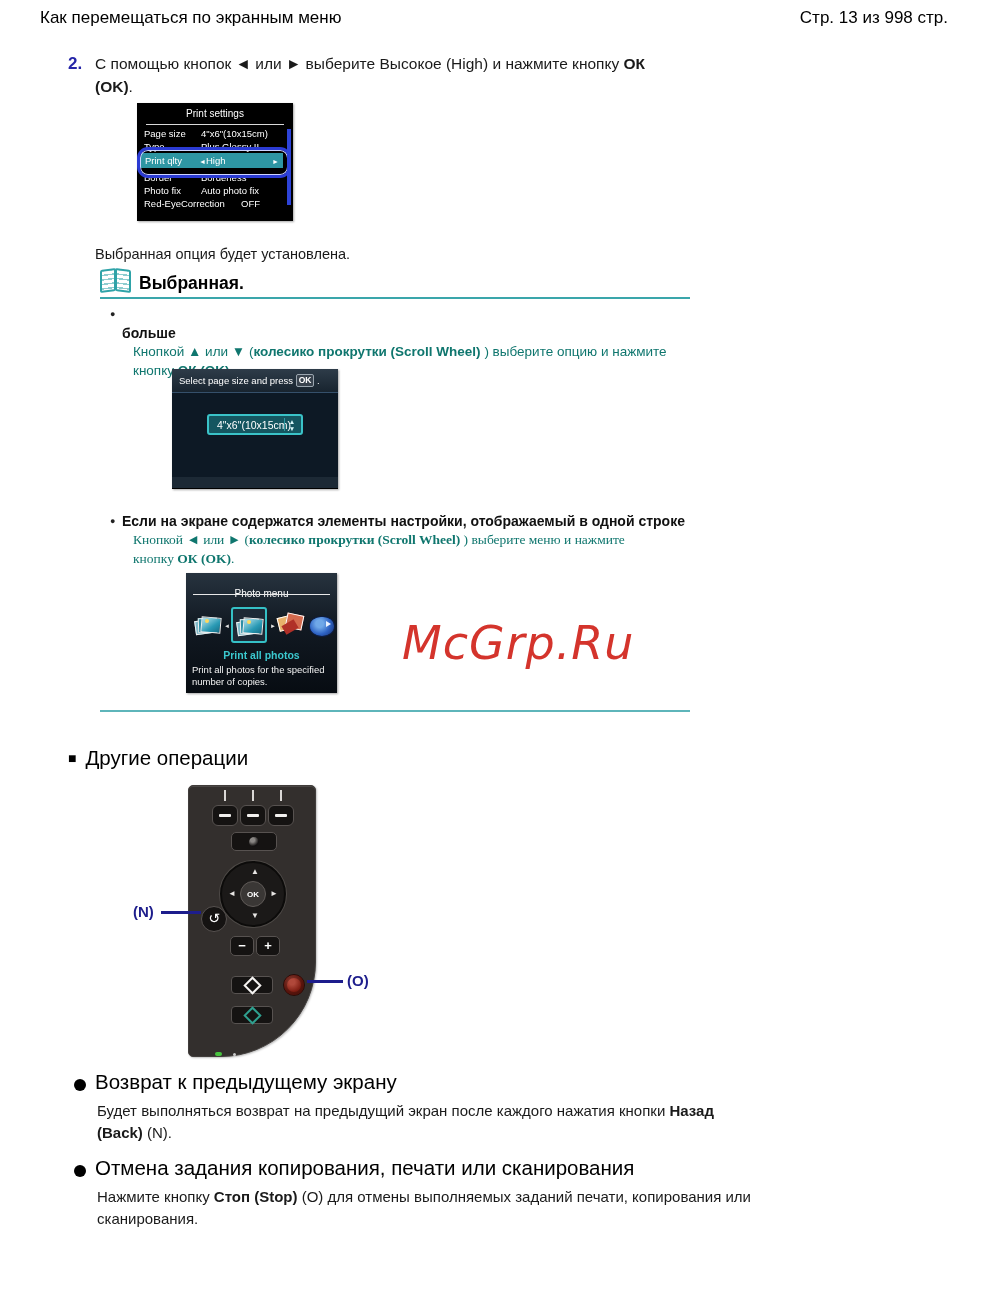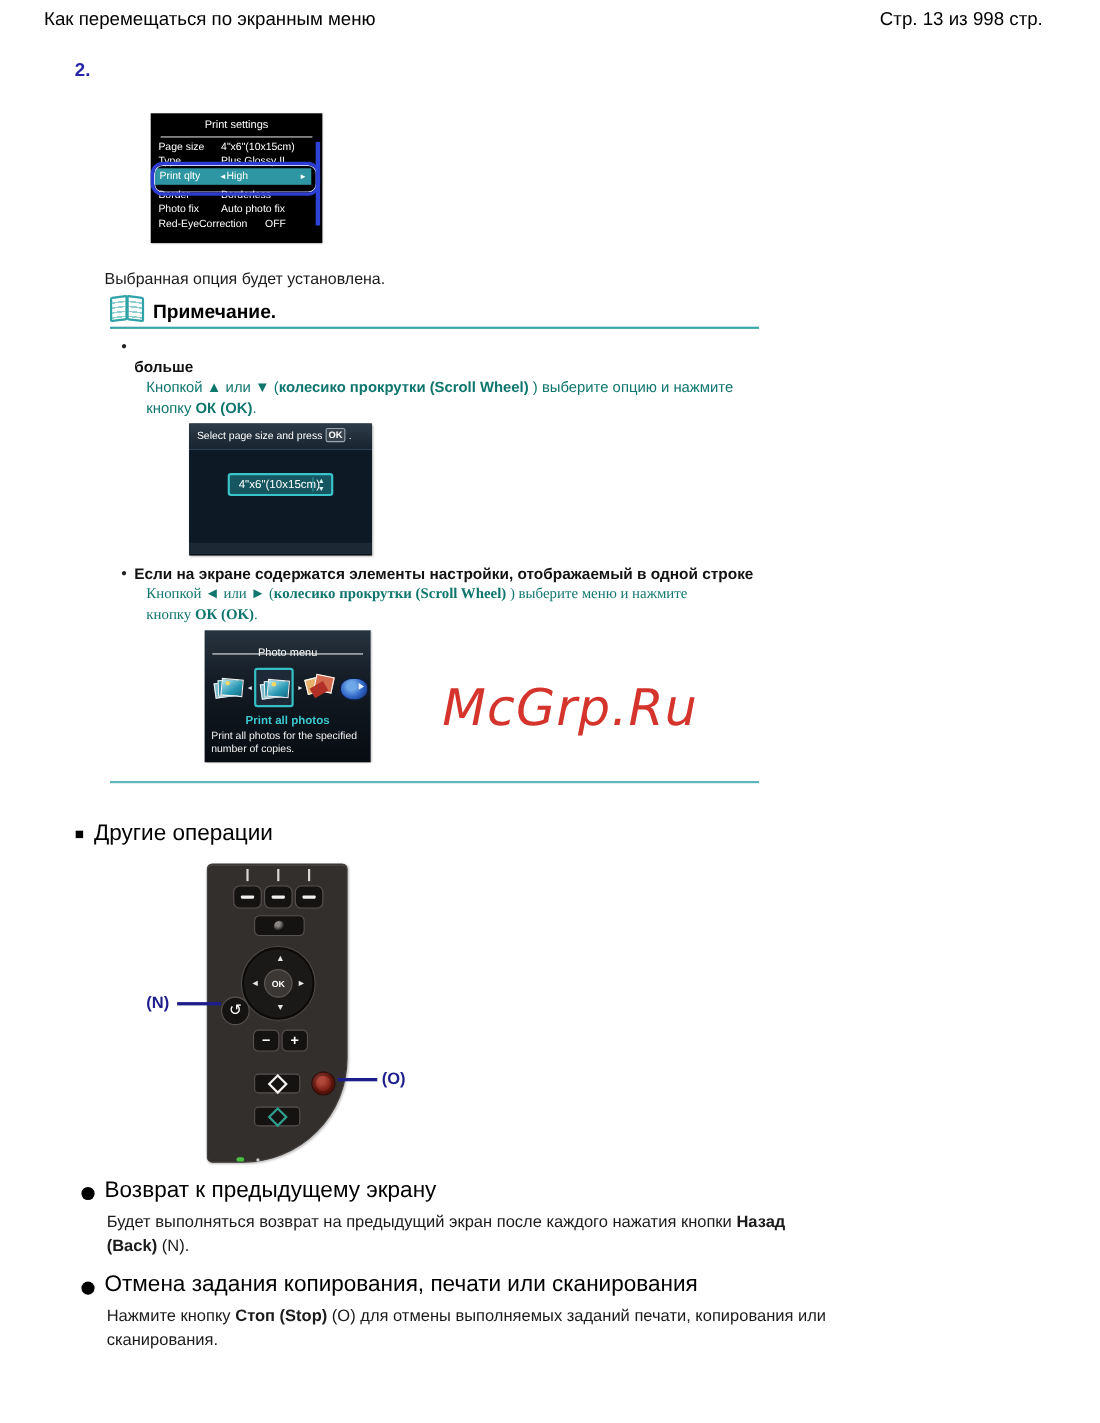--- a/index.html
+++ b/index.html
@@ -102,20 +102,24 @@
 </style>
 </head>
 <body>
 
 <div class="page">
 
   <div class="abs hdr" style="left:40px;top:8px;">Как перемещаться по экранным меню</div>
   <div class="abs hdr" style="right:52px;top:8px;">Стр. 13 из 998 стр.</div>
 
   <div class="abs step-num" style="left:68px;top:54px;">2.</div>
+  <div class="abs body-text" style="left:95px;top:52px;width:680px;">
+    <span>С помощью кнопок ◄ или ► выберите Высокое (High) и нажмите кнопку </span><b>ОК</b><br>
+    <b>(OK)</b><span>.</span>
+  </div>
 
   <div class="scr" style="left:137px;top:103px;width:156px;height:118px;">
     <div class="ps-title">Print settings</div>
     <div class="ps-titleline"></div>
     <div class="ps-row" style="top:24px;">
       <span>Page size</span>
       <span class="val">4"x6"(10x15cm)</span>
     </div>
     <div class="ps-row" style="top:37px;">
       <span>Type</span>
@@ -141,34 +145,34 @@
     <div class="ps-ring"></div>
     <div class="ps-scroll"></div>
   </div>
 
   <p class="abs body-text" style="left:95px;top:228px;font-size:14.5px;">Выбранная опция будет установлена.</p>
 
   <div class="abs book" style="left:100px;top:267px;">
     <span class="pg pgl"></span>
       <span class="pg pgr"></span>
   </div>
-  <div class="abs note-title" style="left:139px;top:273px;">Примечание.</div>
+  <div class="abs note-title" style="left:139px;top:273px;">Выбранная.</div>
   <div class="abs rule-teal" style="left:100px;top:297px;width:590px;"></div>
 
   <div class="abs ndot" style="left:110px;top:309px;">●</div>
   <div class="abs nbold" style="left:122px;top:305px;">
     <br>
     <span>больше</span>
   </div>
   <div class="abs ntext" style="left:133px;top:342px;">
     <span>Кнопкой ▲ или ▼ (</span><b>колесико прокрутки (Scroll Wheel)</b><span> ) выберите опцию и нажмите</span><br>
     <span>кнопку </span><b>ОК (OK)</b><span>.</span>
   </div>
 
-  <div class="scr" style="left:172px;top:385px;width:166px;height:120px;">
+  <div class="scr" style="left:172px;top:369px;width:166px;height:120px;">
     <div class="psz-header">
       <span>Select page size and press</span>
       <span class="ok-badge">OK</span>
       <span>.</span>
     </div>
     <div class="psz-line"></div>
     <div class="psz-body">
       <div class="psz-btn">
         <span>4"x6"(10x15cm)</span>
         <span class="psz-spin">

